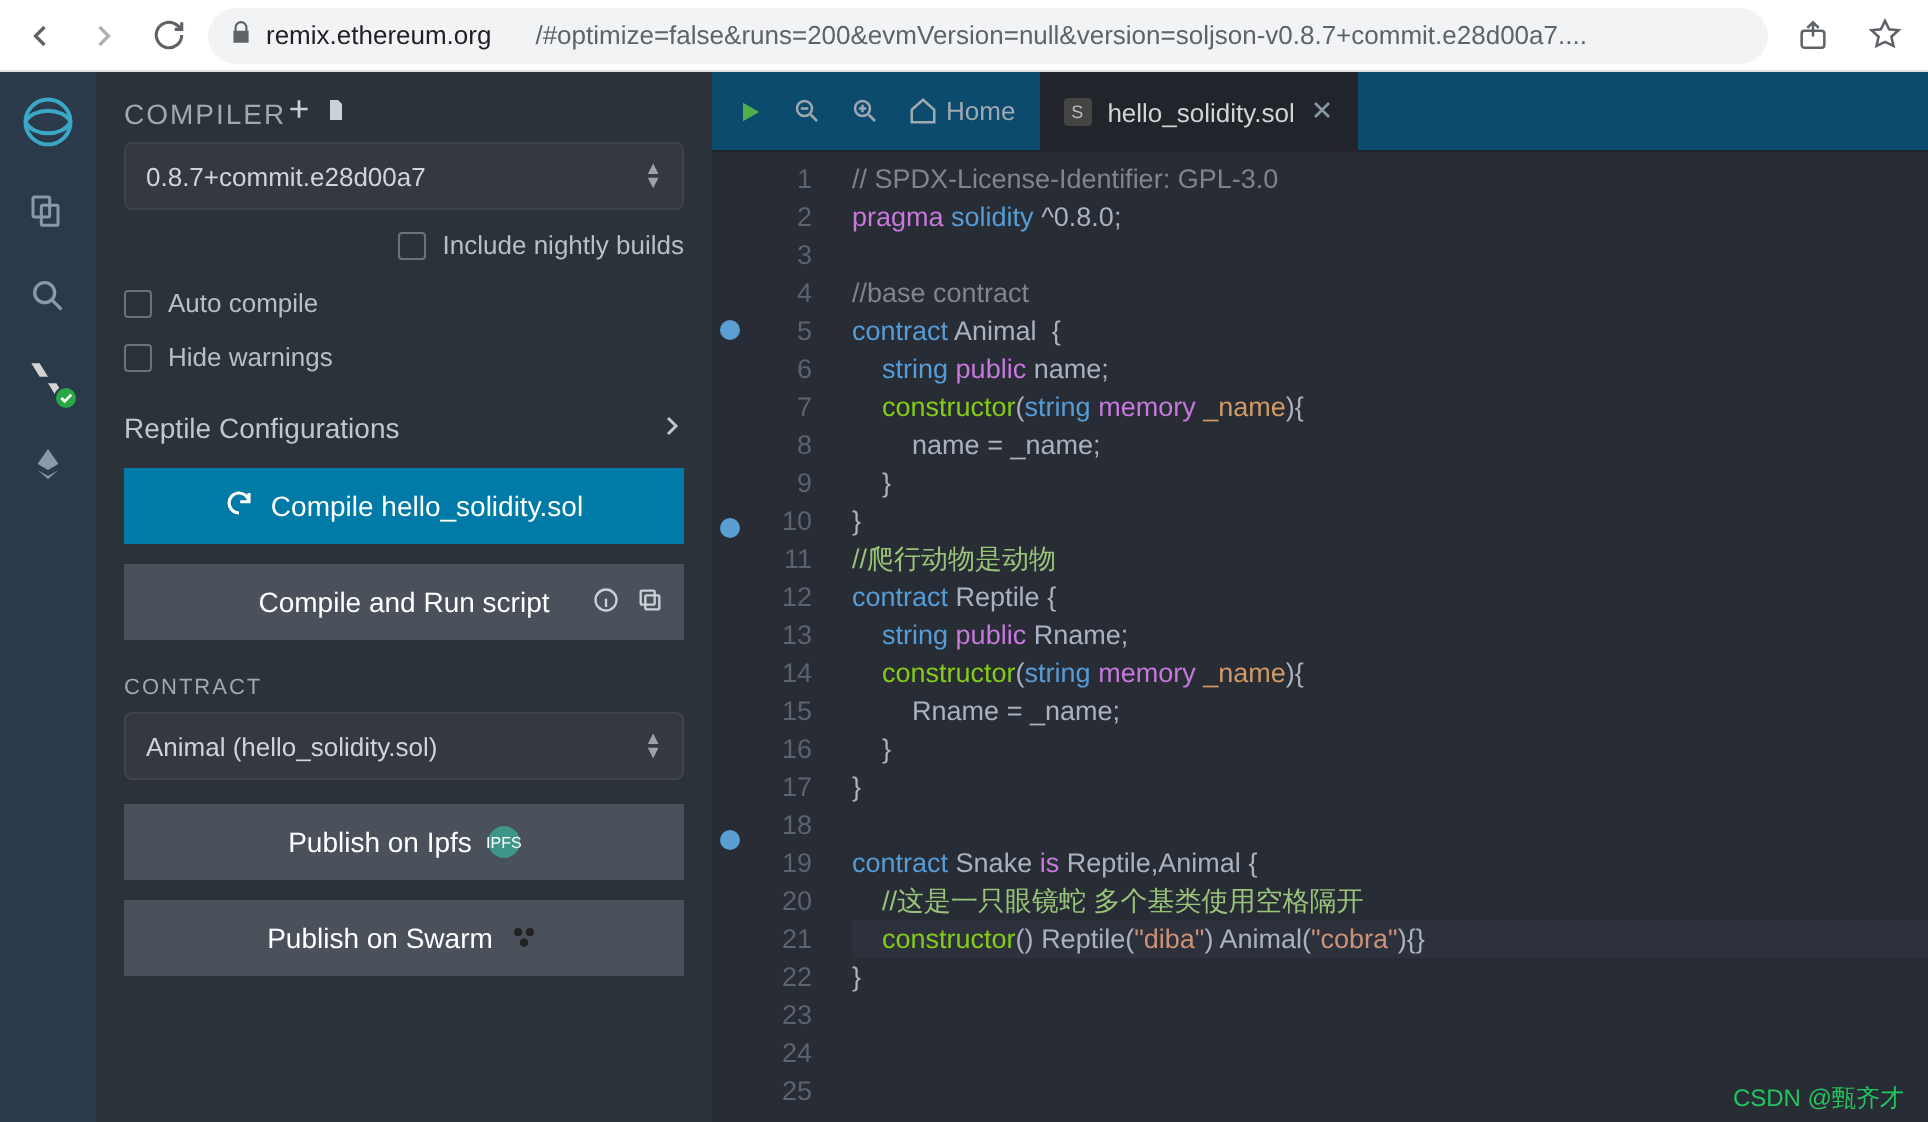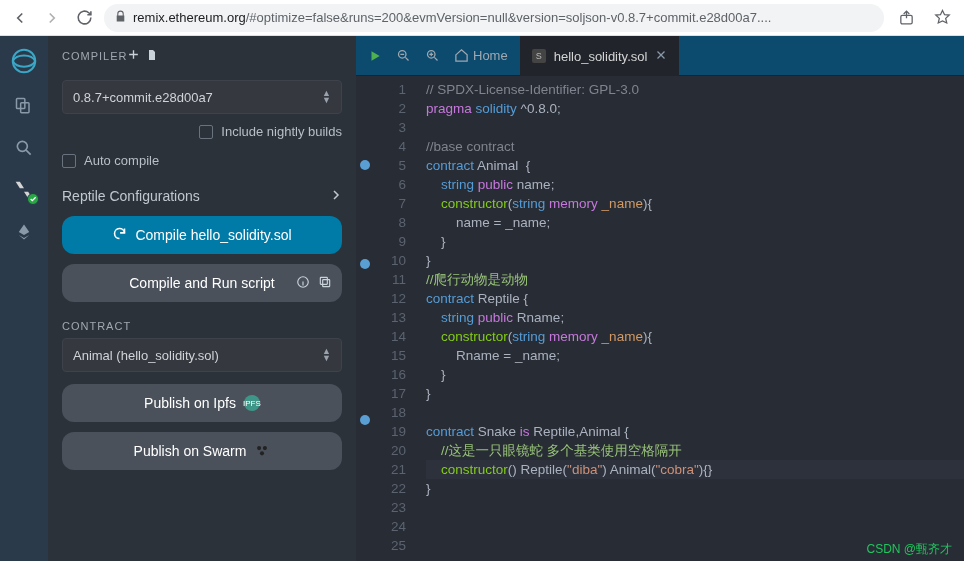--- a/index.html
+++ b/index.html
@@ -4,44 +4,44 @@
 <style>
 * { margin: 0; padding: 0; box-sizing: border-box; font-family: -apple-system, BlinkMacSystemFont, "Segoe UI", Arial, sans-serif; }
 body { background: #fff; width: 964px; height: 561px; overflow: hidden; display: flex; flex-direction: column; }
 .browser-bar { height: 36px; background: #fff; display: flex; align-items: center; padding: 0 8px; gap: 8px; border-bottom: 1px solid #e0e0e0; }
 .nav-btn { width: 24px; height: 24px; display: flex; align-items: center; justify-content: center; color: #5f6368; cursor: pointer; border-radius: 12px; }
 .nav-btn.disabled { color: #b0b0b0; }
 .url-bar { flex: 1; height: 28px; background: #f1f3f4; border-radius: 14px; display: flex; align-items: center; padding: 0 10px; gap: 6px; font-size: 13px; color: #202124; }
 .lock-icon { color: #5f6368; }
 .url-text { flex: 1; white-space: nowrap; overflow: hidden; text-overflow: ellipsis; }
 .url-text .domain { color: #202124; }
-.url-text .path { color: #5f6368; }
+.url-text .path { color: #5f6368; margin-left: 22px; }
 .share-btn { width: 28px; display: flex; justify-content: center; color: #5f6368; }
 .star-btn { width: 28px; display: flex; justify-content: center; color: #5f6368; }
 
 .app { flex: 1; display: flex; background: #282c34; overflow: hidden; }
 .icon-bar { width: 48px; background: #2b3a4a; display: flex; flex-direction: column; align-items: center; padding-top: 10px; gap: 18px; }
 .icon-bar .app-logo { width: 30px; height: 30px; color: #3ba7c7; }
 .icon-bar .ib-item { width: 24px; height: 24px; color: #8a99a8; display: flex; align-items: center; justify-content: center; position: relative; cursor: pointer; }
 .icon-bar .ib-item.active { color: #d4d4d4; }
 .ib-badge { position: absolute; right: -3px; bottom: -3px; width: 12px; height: 12px; background: #28a745; border-radius: 50%; border: 1px solid #2b3a4a; display: flex; align-items: center; justify-content: center; }
 
 .sidebar { width: 308px; background: #2b323a; color: #c9d1d9; display: flex; flex-direction: column; padding: 12px 14px 10px 14px; font-size: 13px; overflow-y: auto; }
 .sb-header { display: flex; align-items: center; justify-content: space-between; margin-bottom: 14px; }
 .sb-title { font-size: 14px; letter-spacing: 1px; color: #e8eaed; }
 .sb-header-icons { display: flex; gap: 10px; color: #28a745; }
-.sb-row-label { font-size: 11px; letter-spacing: 1px; color: #a0a8b0; display: flex; align-items: center; gap: 0; margin-bottom: 16px; }
+.sb-row-label { font-size: 14px; letter-spacing: 1px; color: #a0a8b0; display: flex; align-items: center; gap: 0; margin-bottom: 6px; }
 .sb-row-label .mini-icons { display: flex; gap: 6px; color: #c9d1d9; }
 .select-box { background: #35383f; border: 1px solid #3e424a; border-radius: 4px; height: 34px; display: flex; align-items: center; justify-content: space-between; padding: 0 10px; color: #d0d4d8; cursor: pointer; }
 .select-box .chev { color: #9aa3ad; display: flex; flex-direction: column; font-size: 9px; line-height: 7px; }
 .checkbox-row { display: flex; align-items: center; gap: 8px; color: #b8bfc6; font-size: 13px; margin: 6px 0; cursor: pointer; }
 .checkbox-row.right { justify-content: flex-end; margin-top: 10px; margin-bottom: 8px; }
 .cb { width: 14px; height: 14px; border: 1.5px solid #6a737d; border-radius: 2px; display: inline-block; }
 .adv-row { display: flex; align-items: center; justify-content: space-between; color: #c0c7ce; margin: 14px 0 12px; cursor: pointer; font-size: 14px; }
-.btn { height: 38px; border-radius: 12px; display: flex; align-items: center; justify-content: center; gap: 8px; font-size: 14px; cursor: pointer; margin-bottom: 10px; color: #fff; }
+.btn { height: 38px; border-radius: 0; display: flex; align-items: center; justify-content: center; gap: 8px; font-size: 14px; cursor: pointer; margin-bottom: 10px; color: #fff; }
 .btn.primary { background: #007aa6; }
 .btn.secondary { background: #4a515b; position: relative; }
 .btn.secondary .side-icons { position: absolute; right: 10px; display: flex; gap: 8px; color: #c9d1d9; }
 .sb-section-label { font-size: 11px; letter-spacing: 1px; color: #a0a8b0; margin: 8px 0 6px; }
 .pub-icon { width: 16px; height: 16px; display: inline-flex; align-items: center; justify-content: center; border-radius: 50%; }
 .pub-icon.ipfs { background: #3e9688; font-size: 8px; color: #fff; }
 .pub-icon.swarm { color: #222; }
 
 .editor-area { flex: 1; display: flex; flex-direction: column; background: #282c34; min-width: 0; }
 .ed-toolbar { height: 40px; background: #0c4a6e; display: flex; align-items: center; border-bottom: 1px solid #1e2228; }
@@ -166,20 +166,24 @@
       <span class="chev">▲<br>▼</span>
     </div>
 
     <label class="checkbox-row right">
         <span class="cb"></span>
         <span>Include nightly builds</span>
       </label>
     <label class="checkbox-row">
         <span class="cb"></span>
         <span>Auto compile</span>
+      </label>
+    <label class="checkbox-row">
+        <span class="cb"></span>
+        <span>Hide warnings</span>
       </label>
 
     <div class="adv-row">
       <span>Reptile Configurations</span>
       <span><svg width="12" height="12" viewBox="0 0 24 24" fill="none" stroke="currentColor" stroke-width="3">
             <path d="M8 4l8 8-8 8"></path>
           </svg></span>
     </div>
 
     <div class="btn primary">

